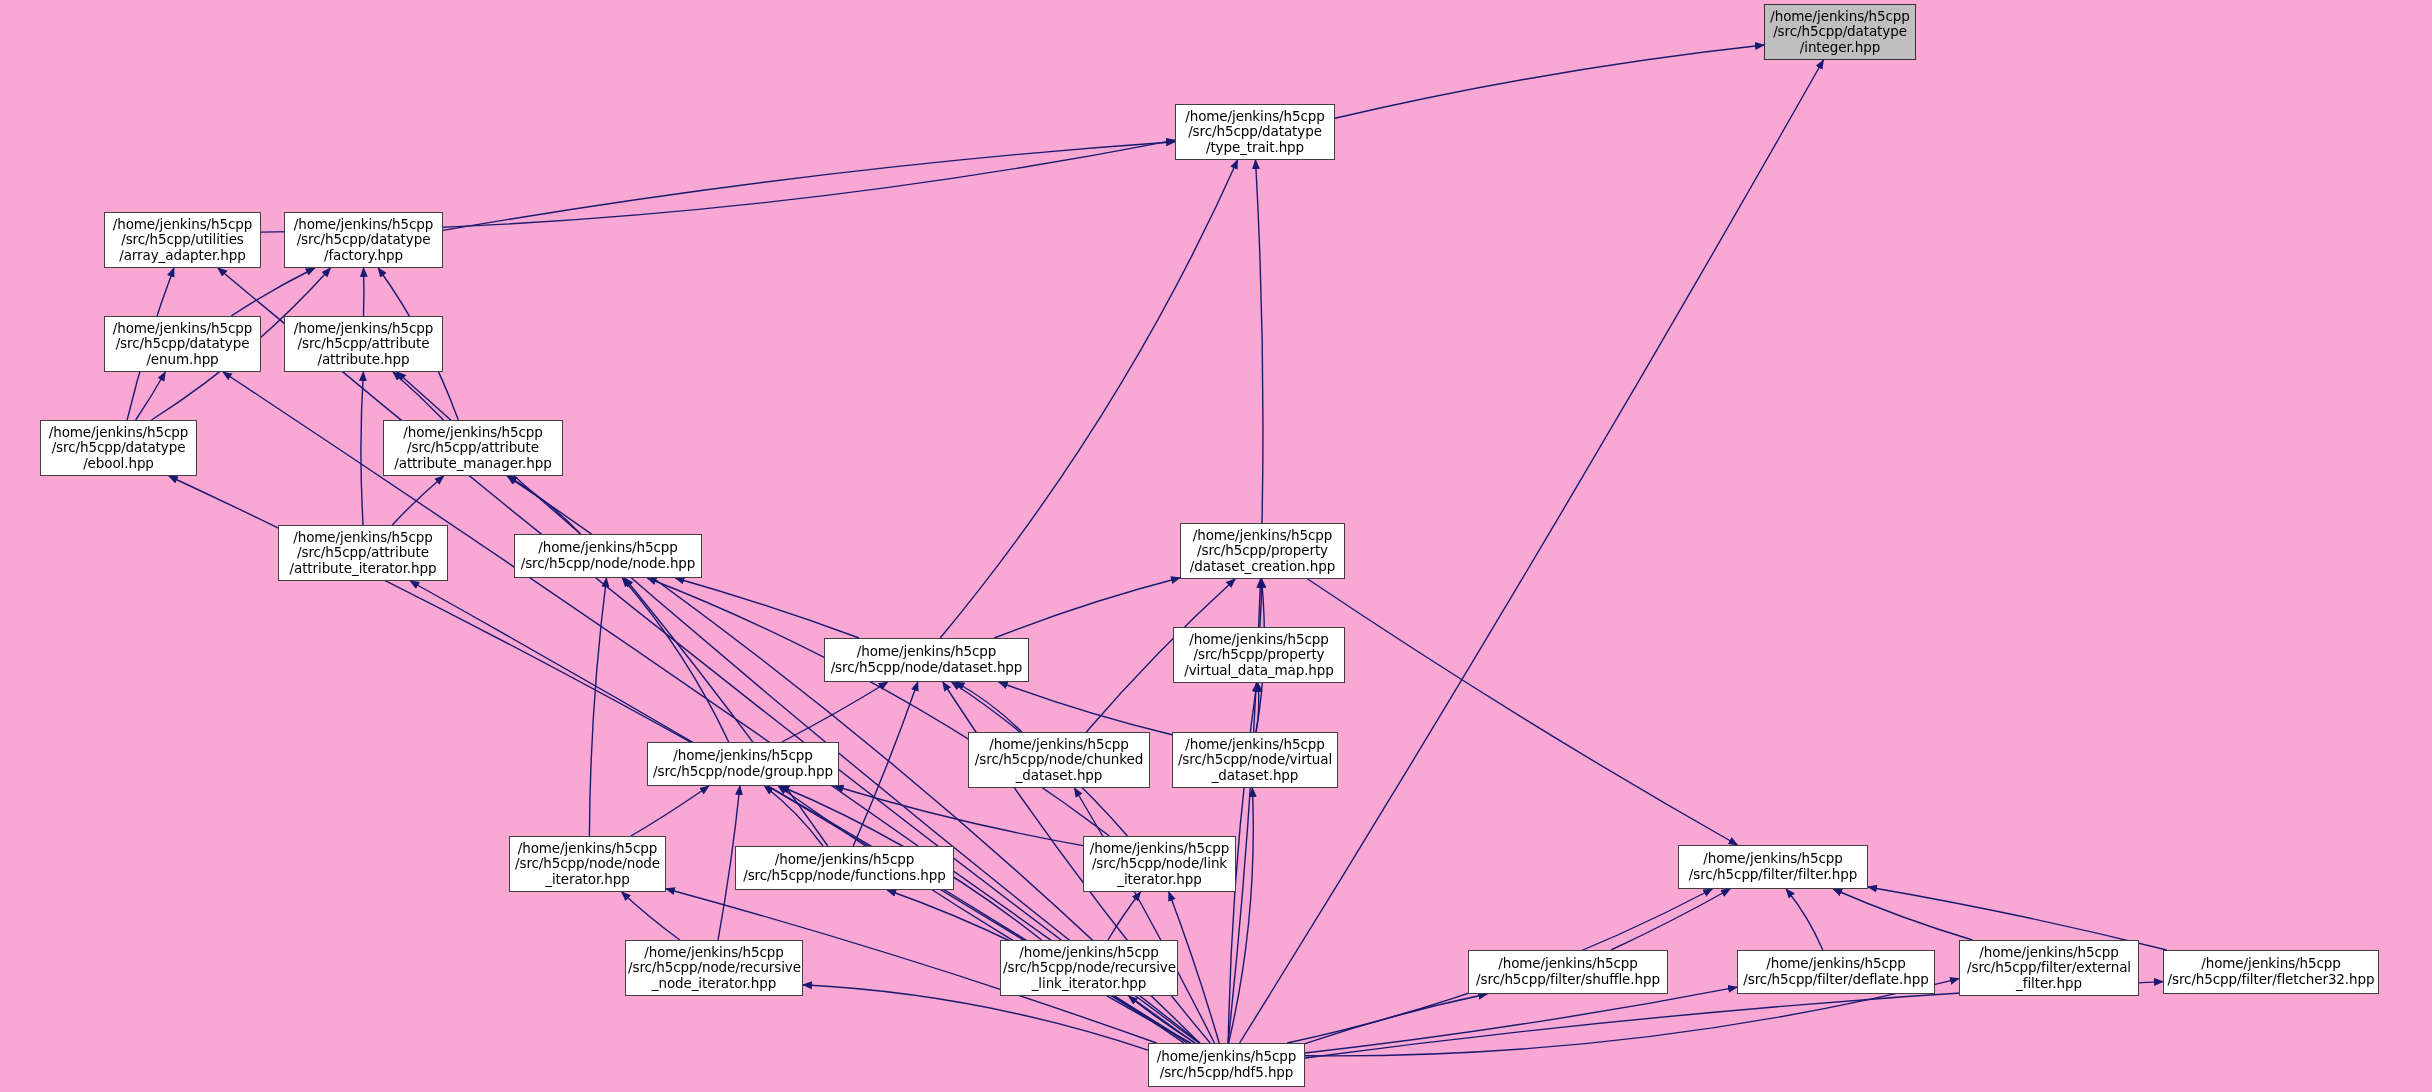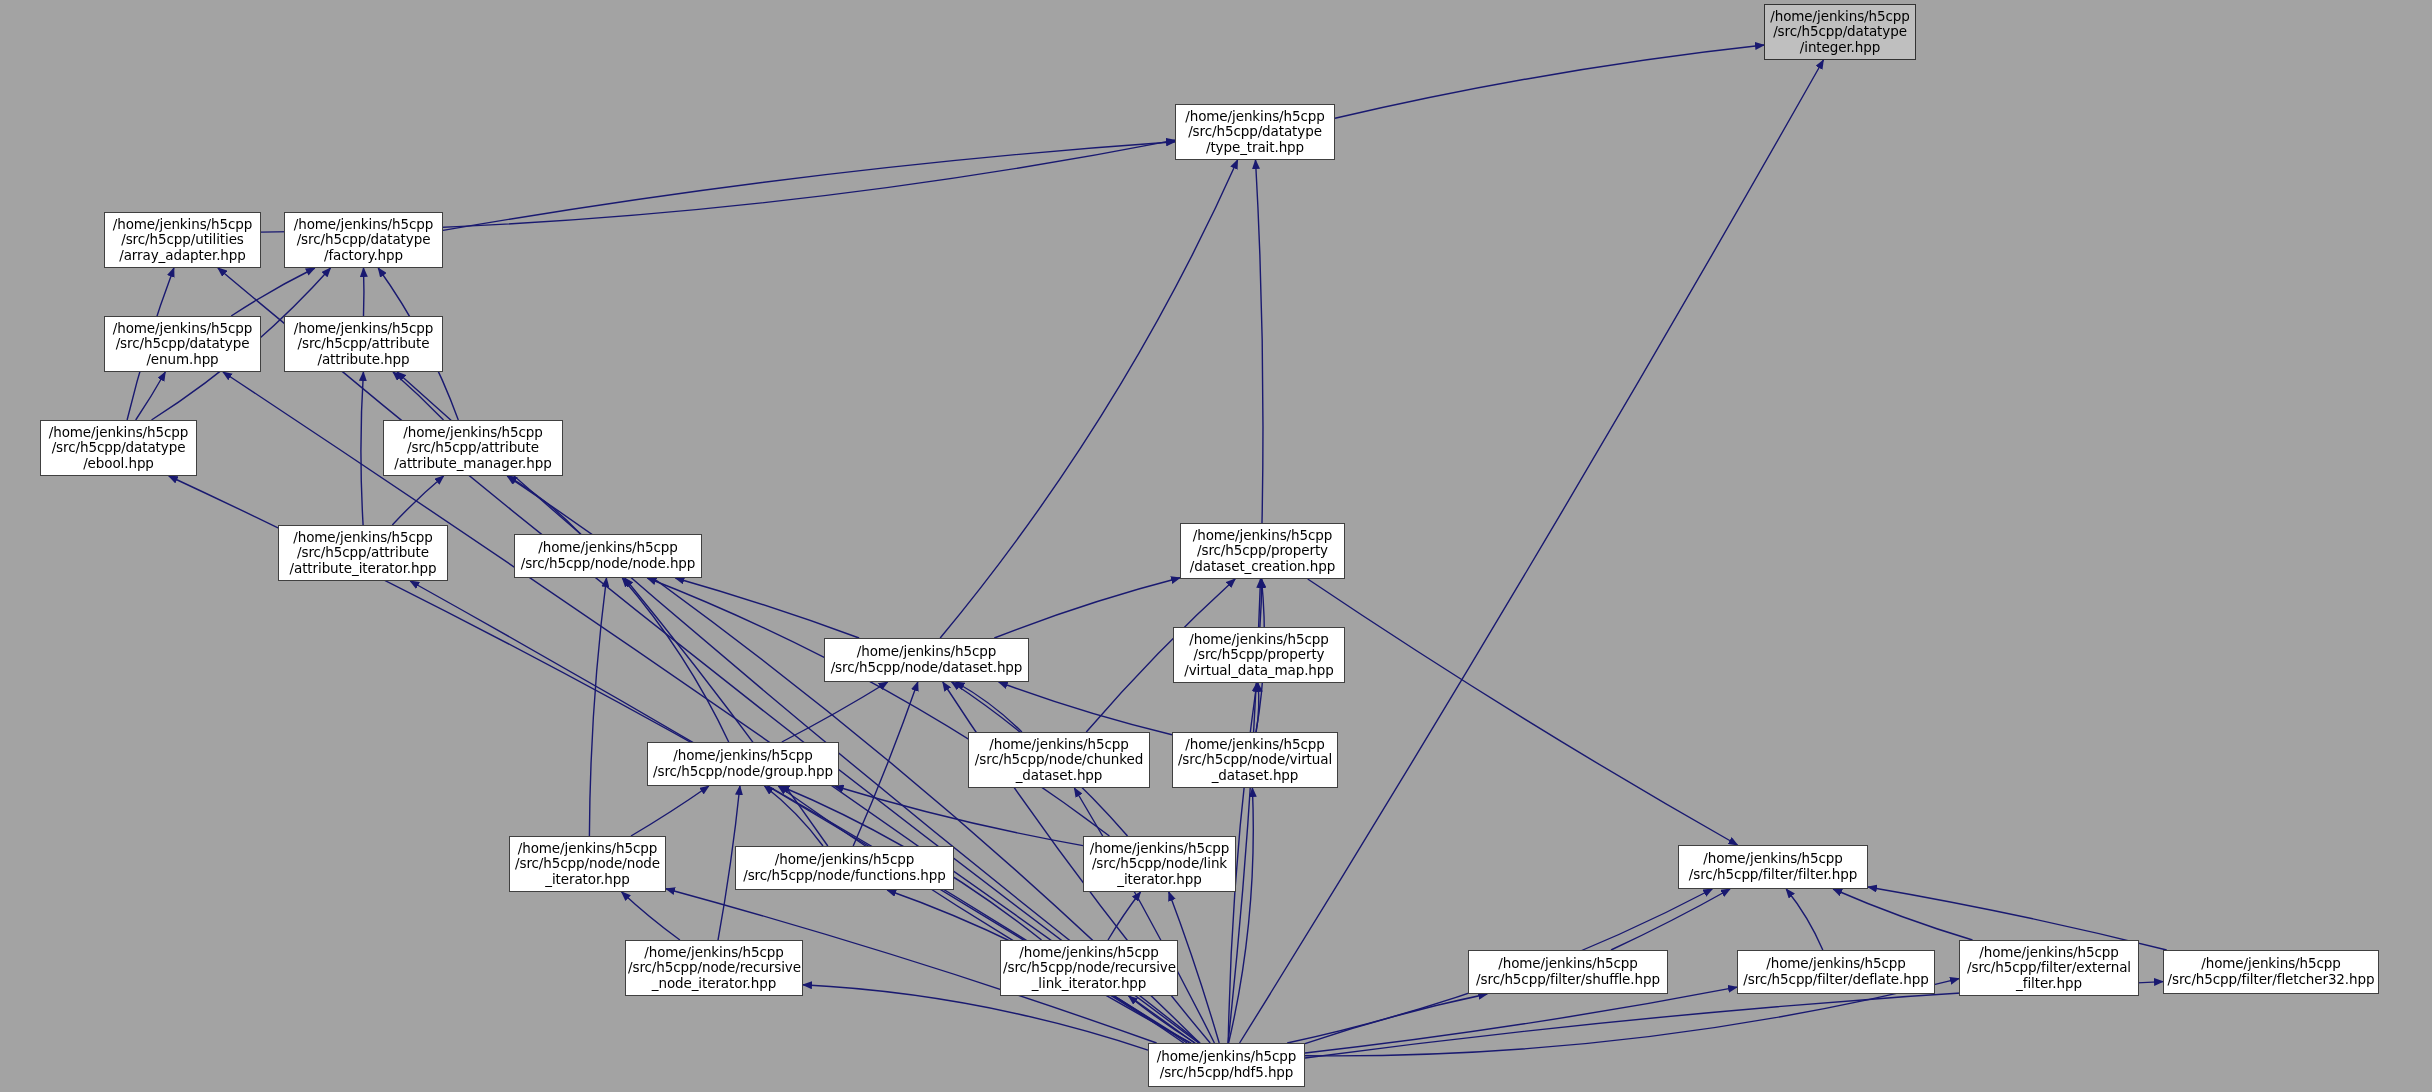--- a/index.html
+++ b/index.html
@@ -1,17 +1,17 @@
 <!DOCTYPE html>
 <html><head>
 <meta charset="utf-8">
 <style>
   html,body{margin:0;padding:0;background:#ffffff;}
   body{font-family:"DejaVu Sans",sans-serif;}
-  #graph-root{position:relative;width:2432px;height:1092px;background:#a3a3a3;overflow:hidden;}
+  #graph-root{position:relative;width:2432px;height:1092px;background:#f9a8d4;overflow:hidden;}
   svg#edges{position:absolute;left:0;top:0;width:2432px;height:1092px;}
   .node{
     position:absolute;
     box-sizing:border-box;
     border:1px solid #404040;
     background:#ffffff;
     display:flex;
     align-items:center;
     justify-content:center;
     text-align:center;

